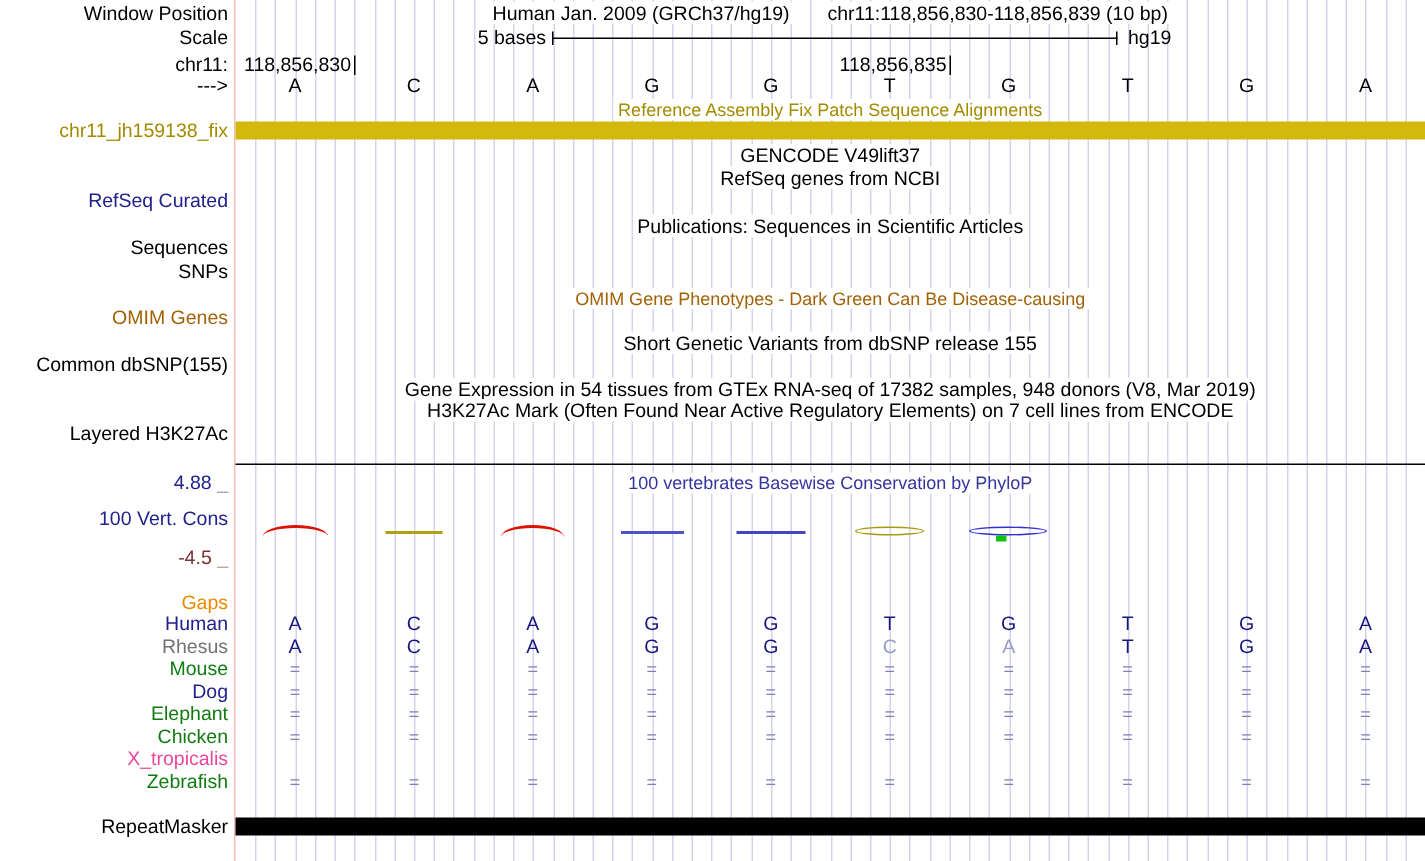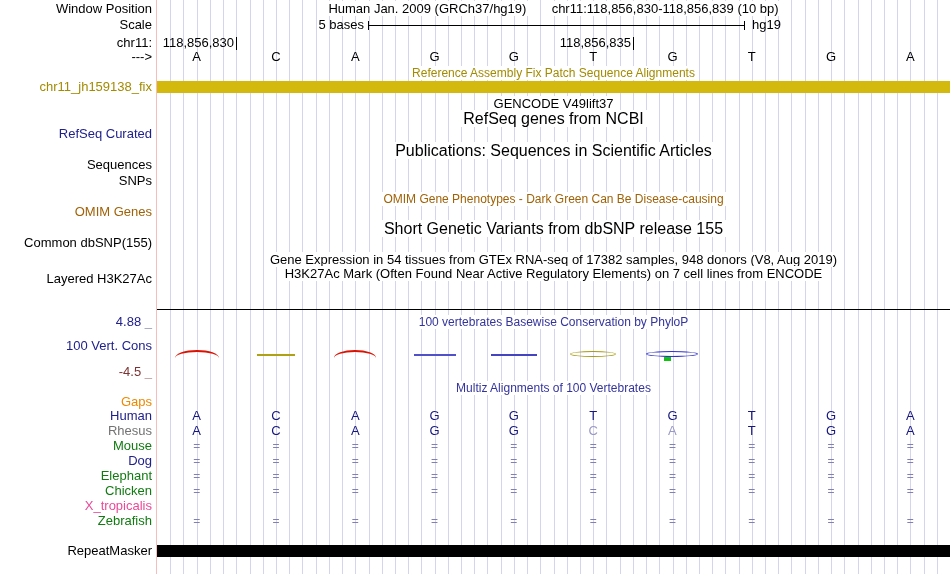--- a/index.html
+++ b/index.html
@@ -4,21 +4,21 @@
 <style>
   html,body{margin:0;padding:0;background:#fff;}
   #root{position:relative;width:950px;height:574px;background:#fff;overflow:hidden;
         font-family:"Liberation Sans","DejaVu Sans",sans-serif;font-size:13px;color:#000;}
   .grid{position:absolute;top:0;bottom:0;width:1px;background:#d4d4ee;}
   .divider{position:absolute;left:156px;top:0;bottom:0;width:1px;background:#f7bcbc;}
   .lbl{position:absolute;left:0;width:152px;text-align:right;height:14px;line-height:14px;white-space:nowrap;}
   .c{position:absolute;left:157px;width:793px;text-align:center;height:14px;line-height:14px;}
   .c > span{background:#fff;padding:0 3px;}
   .navy{color:#21218e;} .green{color:#a16207;} .olive{color:#a38b00;}
-  .maroon{color:#7c3333;} .blueh{color:#34349e;} .sm{font-size:16px;} .md{font-size:12px;}
+  .maroon{color:#7c3333;} .blueh{color:#34349e;} .sm{font-size:13px;} .md{font-size:12px;}
   .bar{position:absolute;left:157px;width:793px;}
   .seqcell{position:absolute;width:60px;margin-left:-30px;text-align:center;height:14px;line-height:14px;}
   .eq{color:#8080b4;font-size:12px;}
   .tick{position:absolute;width:1px;background:#000;}
   .posnum{position:absolute;width:150px;text-align:right;height:14px;line-height:14px;}
   .hline{position:absolute;height:1px;background:#000;}
   .glyph{position:absolute;}
 </style>
 </head>
 <body>
@@ -131,23 +131,23 @@
   <div class="c sm" style="top:112px"><span>RefSeq genes from NCBI</span></div>
   <div class="lbl navy" style="top:127px">RefSeq Curated</div>
   <div class="c sm" style="top:144px"><span>Publications: Sequences in Scientific Articles</span></div>
   <div class="lbl" style="top:158px">Sequences</div>
   <div class="lbl" style="top:174px">SNPs</div>
 
   <div class="c md green" style="top:192px"><span>OMIM Gene Phenotypes - Dark Green Can Be Disease-causing</span></div>
   <div class="lbl green" style="top:205px">OMIM Genes</div>
   <div class="c sm" style="top:222px"><span>Short Genetic Variants from dbSNP release 155</span></div>
   <div class="lbl" style="top:236px">Common dbSNP(155)</div>
-  <div class="c" style="top:253px"><span>Gene Expression in 54 tissues from GTEx RNA-seq of 17382 samples, 948 donors (V8, Aug 2019)</span></div>
+  <div class="c" style="top:253px"><span>Gene Expression in 54 tissues from GTEx RNA-seq of 17382 samples, 948 donors (V8, Mar 2019)</span></div>
   <div class="c" style="top:267px"><span>H3K27Ac Mark (Often Found Near Active Regulatory Elements) on 7 cell lines from ENCODE</span></div>
-  <div class="lbl" style="top:272px">Layered H3K27Ac</div>
+  <div class="lbl" style="top:282px">Layered H3K27Ac</div>
 
   <div class="hline" style="left:157px;top:309px;width:793px"></div>
   <div class="c md blueh" style="top:315px"><span>100 vertebrates Basewise Conservation by PhyloP</span></div>
   <div class="lbl" style="top:315px">
     <span class="navy">4.88</span><span style="color:#9a9ab8"> _</span>
   </div>
   <div class="lbl navy" style="top:339px">100 Vert. Cons</div>
   <div class="lbl" style="top:365px">
     <span class="maroon">-4.5</span><span style="color:#bb9a9a"> _</span>
   </div>
@@ -155,21 +155,20 @@
       <div class="glyph" style="left: 174.65px; width: 44px; top: 350px; height: 6px; border-top: 2px solid rgb(221, 17, 0); border-radius: 50% 50% 0px 0px / 100% 100% 0px 0px;"></div>
       <div class="glyph" style="left: 256.95px; width: 38px; top: 354px; height: 2px; background: rgb(176, 160, 20);"></div>
       <div class="glyph" style="left: 334.25px; width: 42px; top: 350px; height: 6px; border-top: 2px solid rgb(221, 17, 0); border-radius: 50% 50% 0px 0px / 100% 100% 0px 0px;"></div>
       <div class="glyph" style="left: 413.55px; width: 42px; top: 354px; height: 2px; background: rgb(80, 80, 200);"></div>
       <div class="glyph" style="left: 490.85px; width: 46px; top: 354px; height: 2px; background: rgb(68, 68, 192);"></div>
       <div class="glyph" style="left: 570.15px; width: 46px; top: 351px; height: 6px; border: 1.5px solid rgb(168, 154, 16); border-radius: 50%; box-sizing: border-box;"></div>
       <div class="glyph" style="left: 646.45px; width: 52px; top: 351px; height: 6px; border: 1.5px solid rgb(51, 51, 204); border-radius: 50%; box-sizing: border-box;"></div>
       <div class="glyph" style="left: 664.45px; top: 357px; width: 7px; height: 4px; background: rgb(17, 196, 17);"></div>
     </div>
 
-  <div class="c md blueh" style="top:381px"><span>Multiz Alignments of 100 Vertebrates</span></div>
   <div id="multizlayer">
       <div class="lbl" style="top: 395px; color: rgb(238, 136, 0);">Gaps</div>
       <div class="lbl" style="top: 409px; color: rgb(33, 33, 142);">Human</div>
       <div class="seqcell" style="top: 409px; left: 196.65px; color: rgb(22, 22, 125);">A</div>
       <div class="seqcell" style="top: 409px; left: 275.95px; color: rgb(22, 22, 125);">C</div>
       <div class="seqcell" style="top: 409px; left: 355.25px; color: rgb(22, 22, 125);">A</div>
       <div class="seqcell" style="top: 409px; left: 434.55px; color: rgb(22, 22, 125);">G</div>
       <div class="seqcell" style="top: 409px; left: 513.85px; color: rgb(22, 22, 125);">G</div>
       <div class="seqcell" style="top: 409px; left: 593.15px; color: rgb(22, 22, 125);">T</div>
       <div class="seqcell" style="top: 409px; left: 672.45px; color: rgb(22, 22, 125);">G</div>

